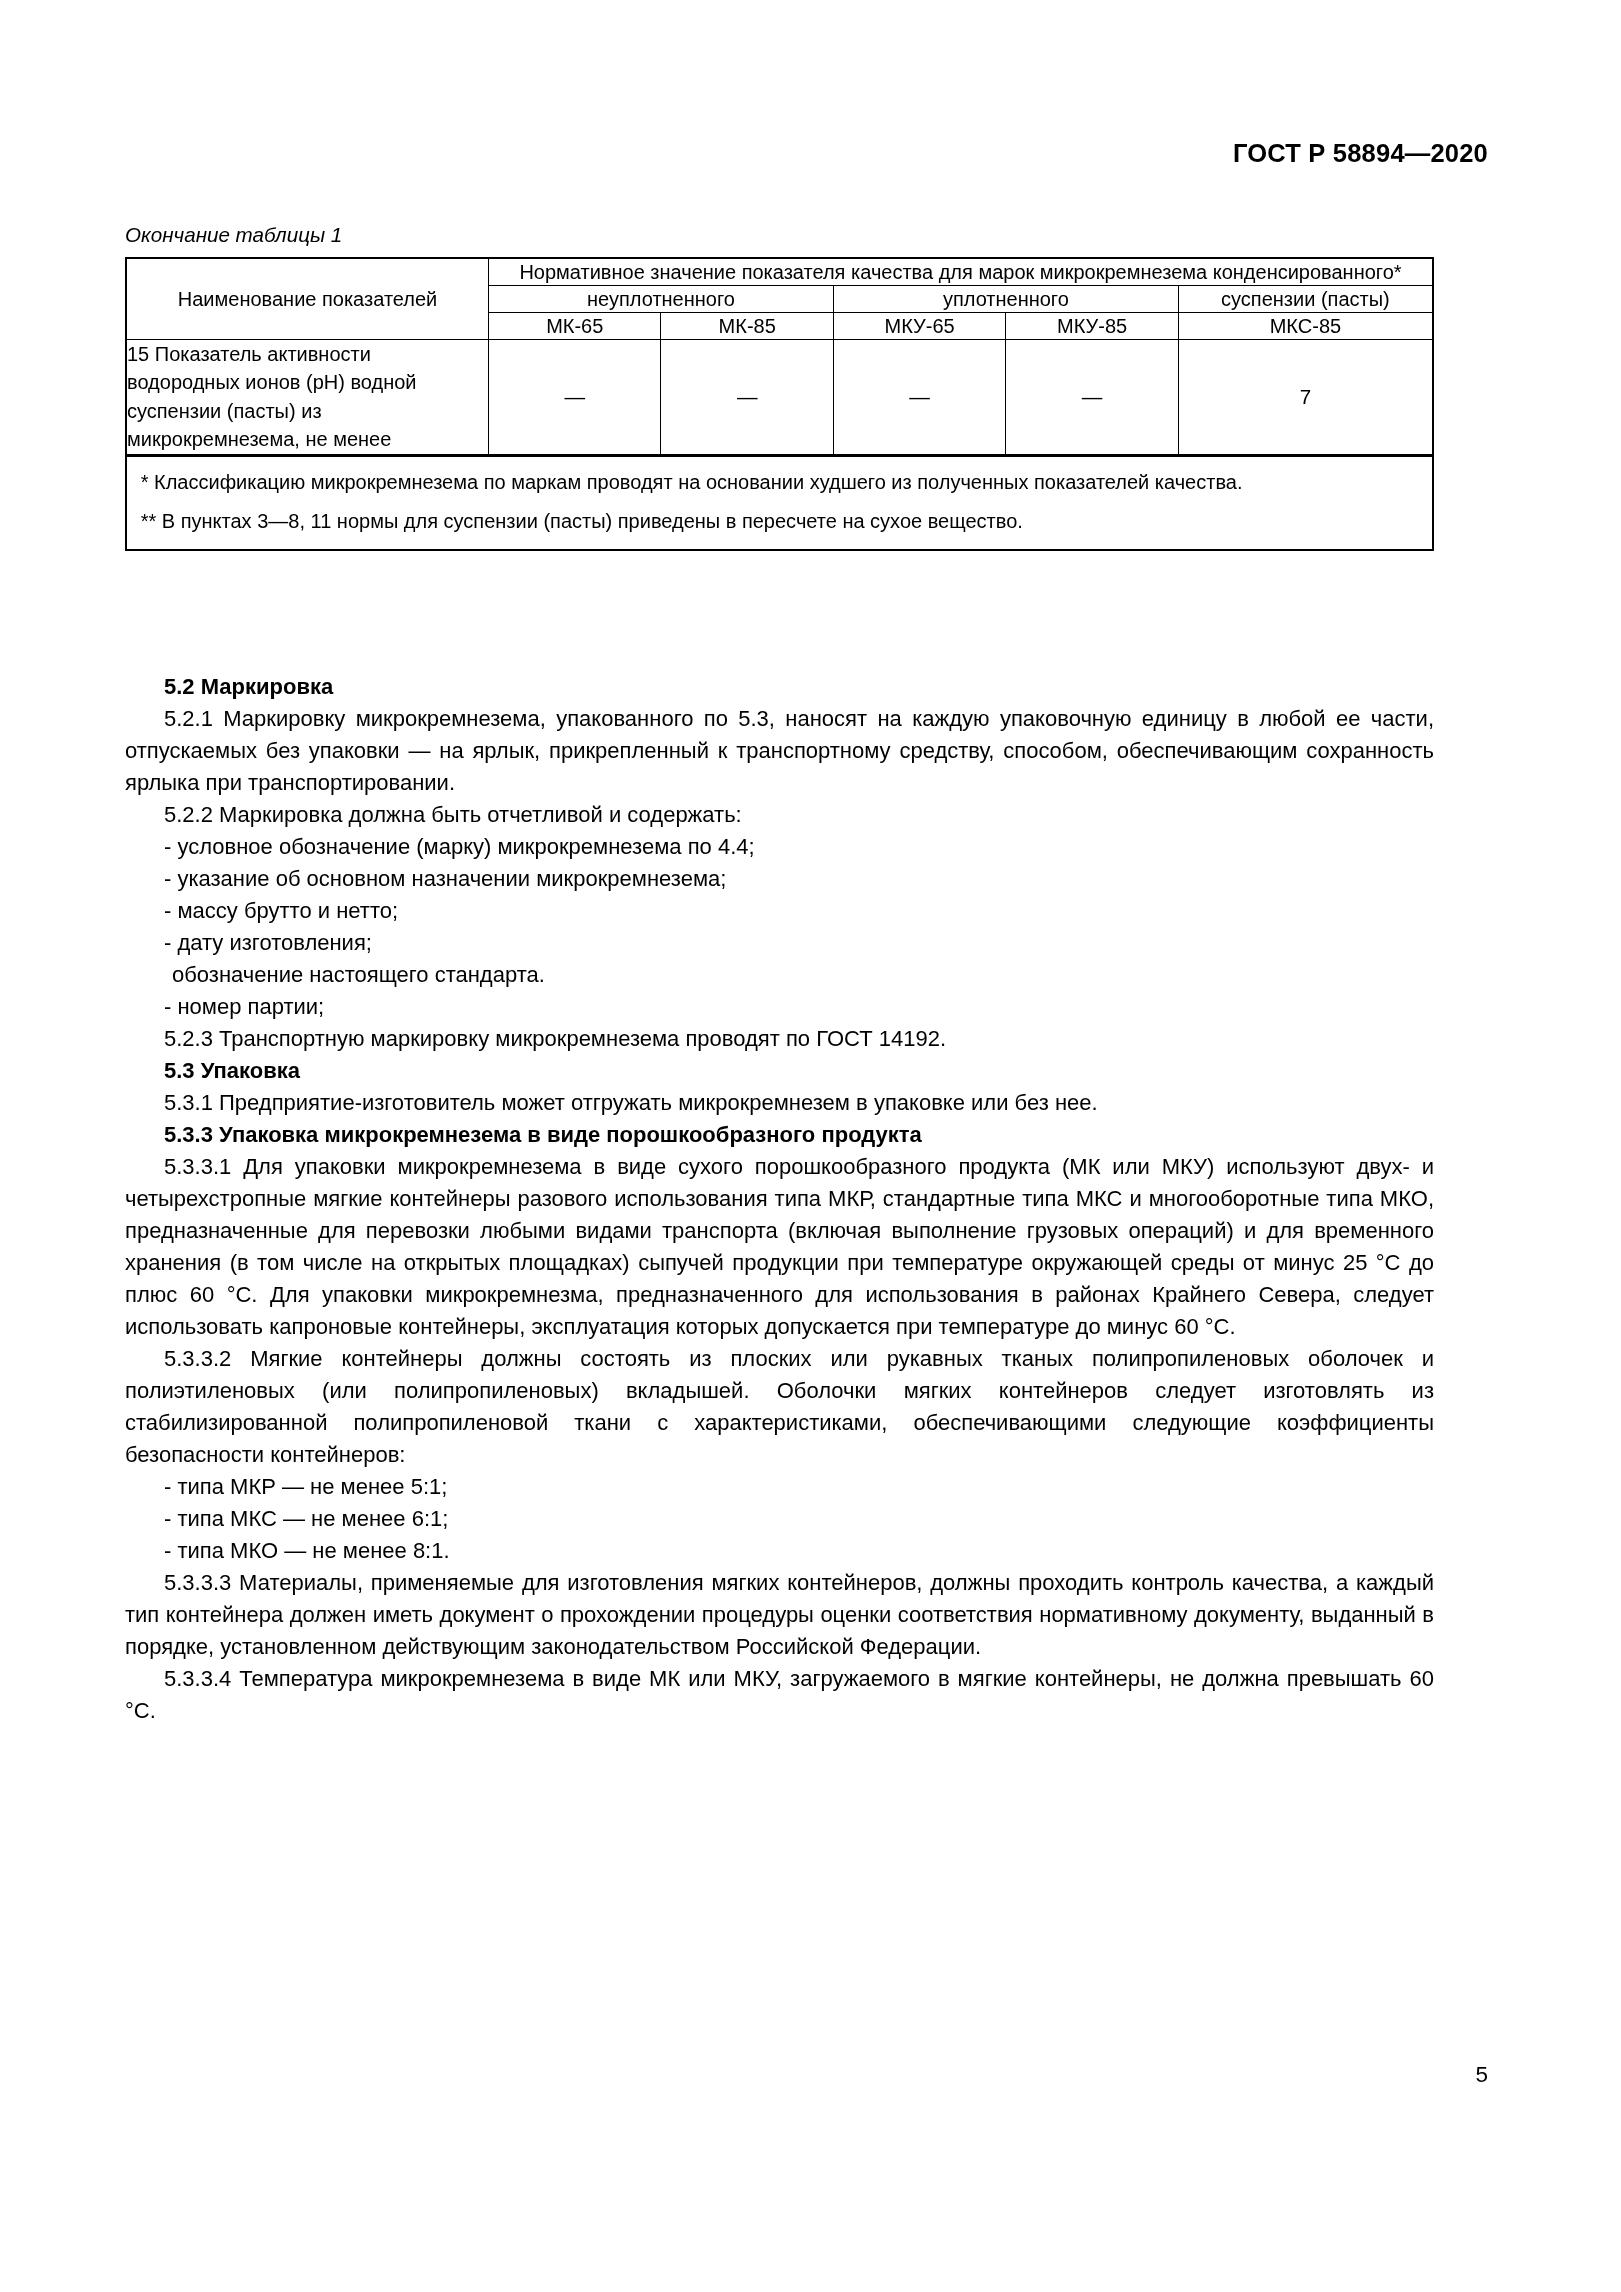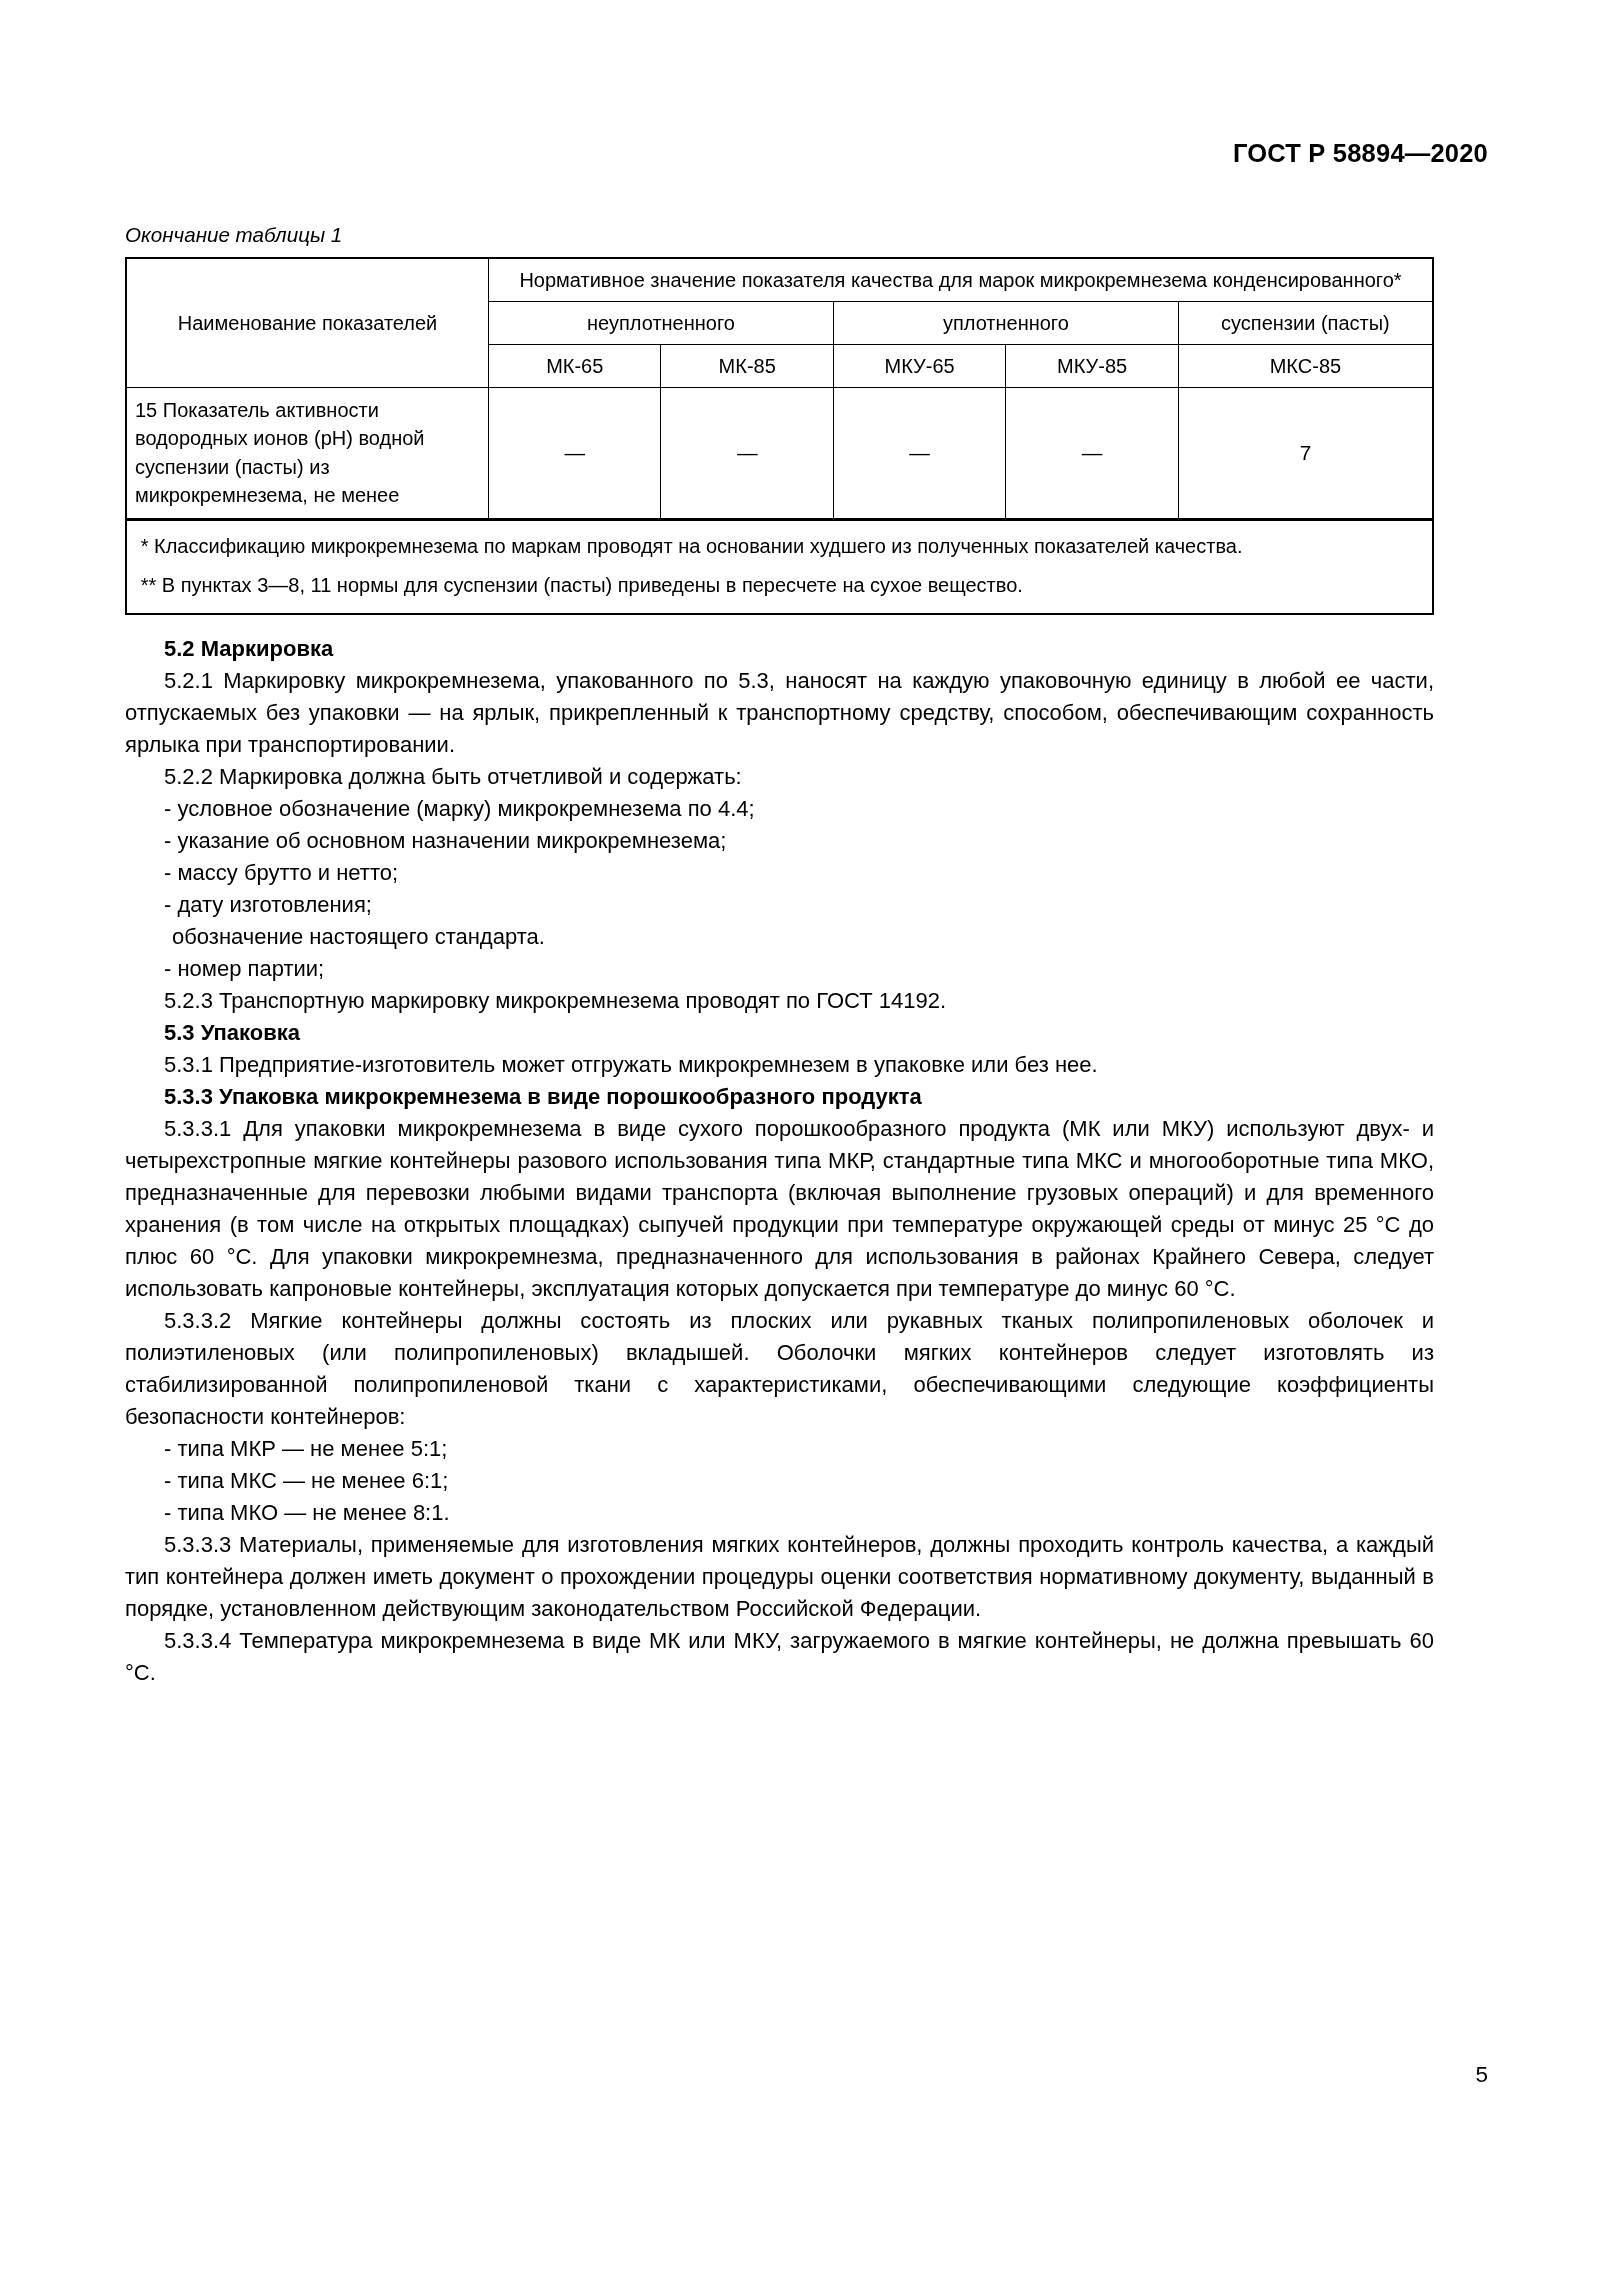--- a/index.html
+++ b/index.html
@@ -54,21 +54,21 @@
     width: 1309px;
   }
   table.spec {
     border-collapse: collapse;
     width: 100%;
     table-layout: fixed;
     font-size: 20px;
   }
   table.spec td, table.spec th {
     border: 1.5px solid #000;
-    padding: 8px;
+    padding: 0;
     font-weight: normal;
     vertical-align: middle;
   }
   table.spec .outer-t { border-top-width: 2.5px; }
   table.spec .outer-b { border-bottom-width: 2.5px; }
   table.spec .outer-l { border-left-width: 2.5px; }
   table.spec .outer-r { border-right-width: 2.5px; }
 
   .th-center {
     text-align: center;
@@ -102,21 +102,21 @@
     font-size: 20px;
     line-height: 1.42;
   }
   .footnotes div { margin: 0; }
   .footnotes .fn2 { margin-top: 10px; }
 
   
   .body {
     position: absolute;
     left: 125px;
-    top: 633px;
+    top: 671px;
     width: 1309px;
     font-size: 22px;
     line-height: 1.455;
     text-align: justify;
   }
   .body p {
     margin: 0;
     text-align: justify;
     text-justify: inter-word;
   }

